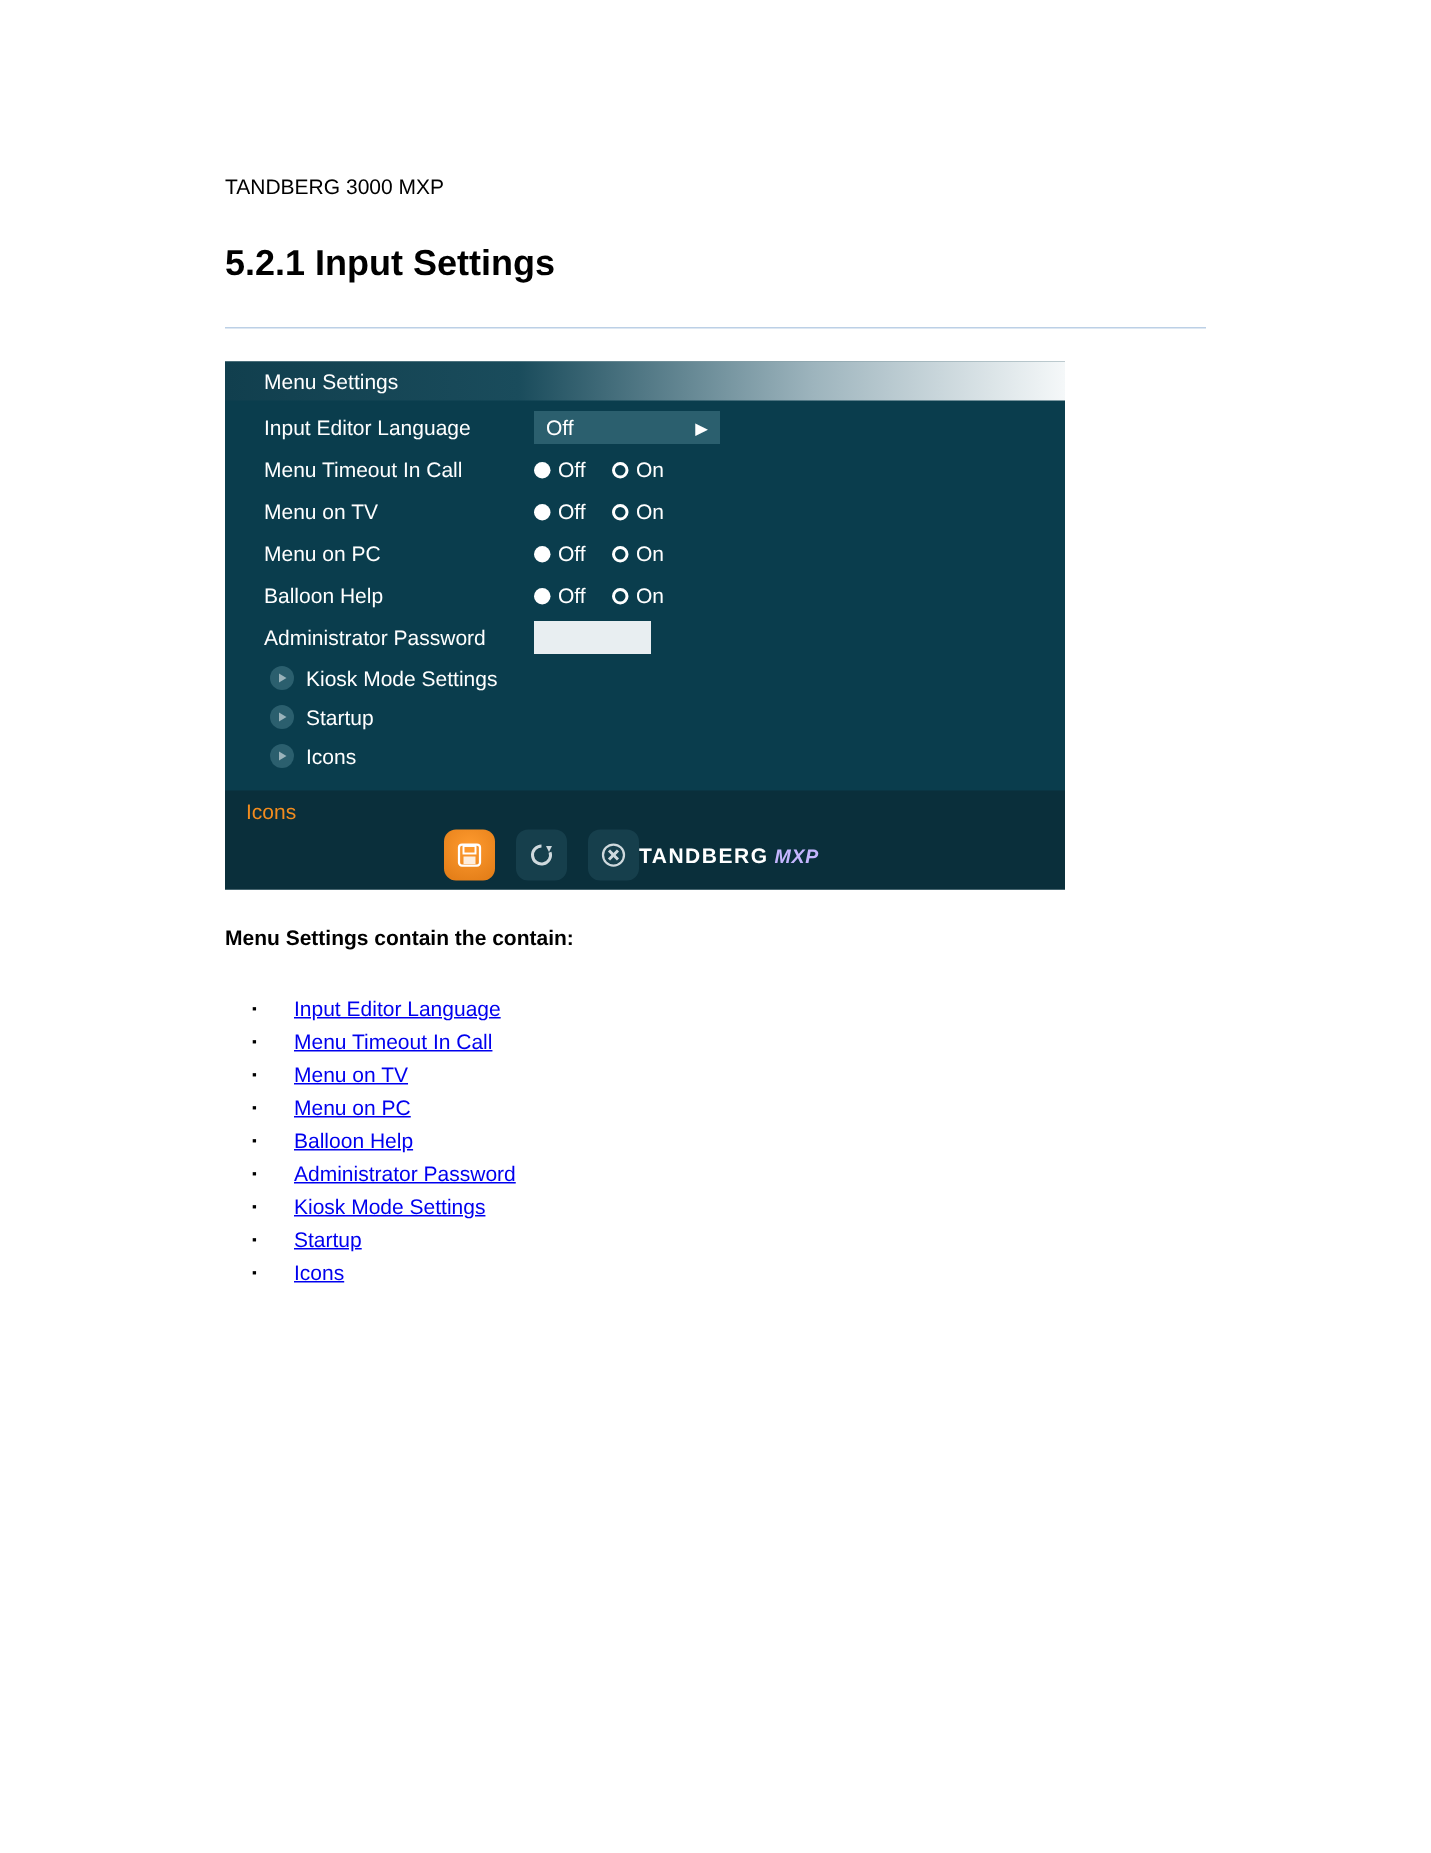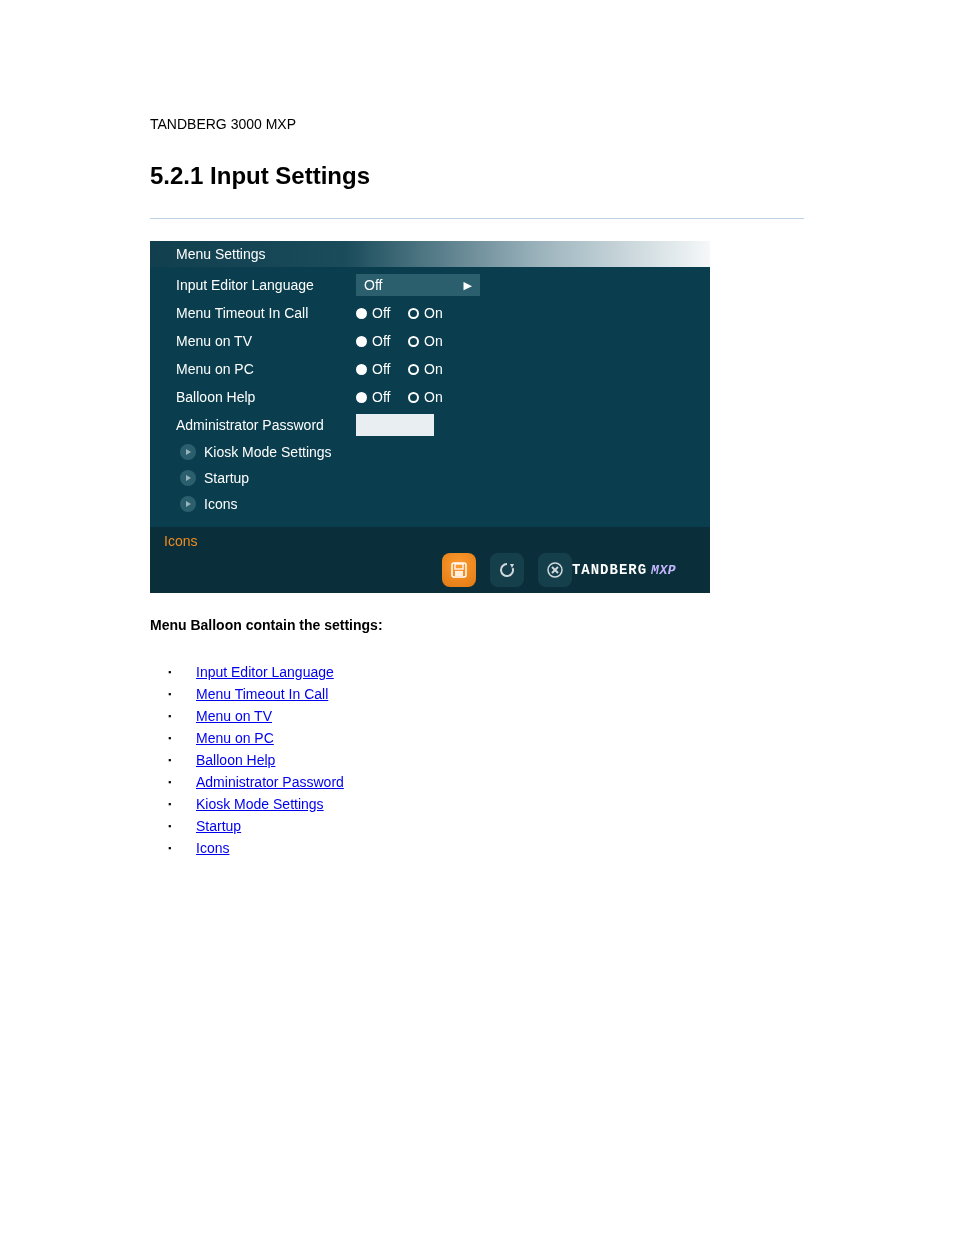--- a/index.html
+++ b/index.html
@@ -125,23 +125,22 @@
   .save-label {
     color: #f28c1e;
     font-size: 14px;
     padding-left: 4px;
     height: 20px;
     line-height: 20px;
   }
   .footer-btns {
     display: flex;
     align-items: center;
-    justify-content: flex-end;
+    justify-content: center;
     padding: 2px 6px 0 6px;
-    font-family: Liberation Mono, monospace;
   }
   .btn-group { display: flex; gap: 14px; align-items: center; }
   .round-btn {
     width: 34px;
     height: 34px;
     border-radius: 8px;
     display: inline-flex;
     align-items: center;
     justify-content: center;
   }
@@ -322,21 +321,21 @@
           </span>
         </div>
         <div class="brand">
           <span>TANDBERG</span>
           <span class="mxp">MXP</span>
         </div>
       </div>
     </div>
   </div>
 
-  <div style="margin-top:24px; font-size:14px; font-weight:bold;">Menu Balloon contain the settings:</div>
+  <div style="margin-top:24px; font-size:14px; font-weight:bold;">Menu Settings contain the contain:</div>
 
   <ul class="link-list">
     <li>
         <a href="#">Input Editor Language</a>
       </li>
     <li>
         <a href="#">Menu Timeout In Call</a>
       </li>
     <li>
         <a href="#">Menu on TV</a>

